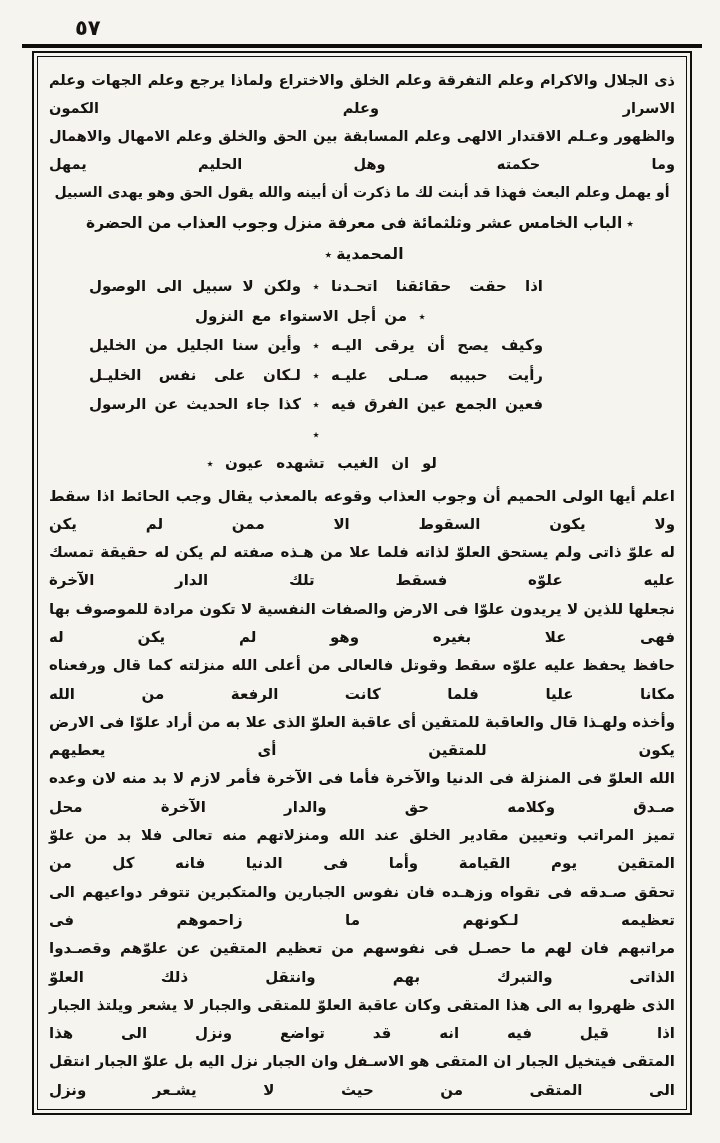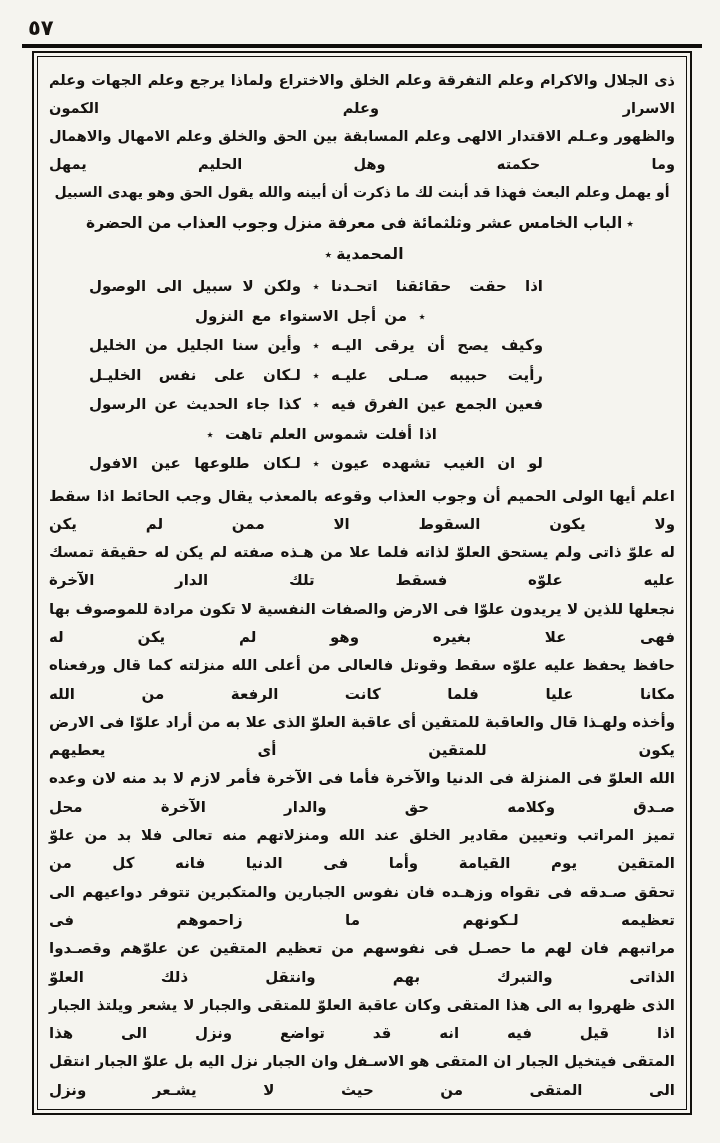--- a/index.html
+++ b/index.html
@@ -7,21 +7,21 @@
   body {
     width: 720px;
     min-height: 1143px;
     background: #f5f4ef;
     color: #161310;
     font-family: "DejaVu Sans", sans-serif;
     position: relative;
     overflow: hidden;
   }
   .pagenum-row {
-    padding: 16px 0 4px 28px;
+    padding: 16px 0 4px 75px;
     direction: ltr;
   }
   .page-number {
     font-size: 21px;
     font-weight: 700;
     letter-spacing: 1px;
   }
   .top-rule {
     margin: 0 18px 0 22px;
     height: 4px;
@@ -142,28 +142,26 @@
           <span class="hemistich">لـكان على نفس الخليـل</span>
         </div>
 
         <div class="verse">
           <span class="hemistich">فعين الجمع عين الفرق فيه</span>
           <span class="verse-sep">٭</span>
           <span class="hemistich">كذا جاء الحديث عن الرسول</span>
         </div>
 
         <div class="verse">
-          <span class="hemistich">اذا أفلت شموس العلم تاهت</span>
           <span class="verse-sep">٭</span>
         </div>
 
         <div class="verse">
           <span class="hemistich">لو ان الغيب تشهده عيون</span>
           <span class="verse-sep">٭</span>
-          <span class="hemistich">لـكان طلوعها عين الافول</span>
         </div>
       </div>
 
     <div>
 
         <div class="body-line">اعلم أيها الولى الحميم أن وجوب العذاب وقوعه بالمعذب يقال وجب الحائط اذا سقط ولا يكون السقوط الا ممن لم يكن</div>
 
         <div class="body-line">له علوّ ذاتى ولم يستحق العلوّ لذاته فلما علا من هـذه صفته لم يكن له حقيقة تمسك عليه علوّه فسقط تلك الدار الآخرة</div>
 
         <div class="body-line">نجعلها للذين لا يريدون علوّا فى الارض والصفات النفسية لا تكون مرادة للموصوف بها فهى علا بغيره وهو لم يكن له</div>

